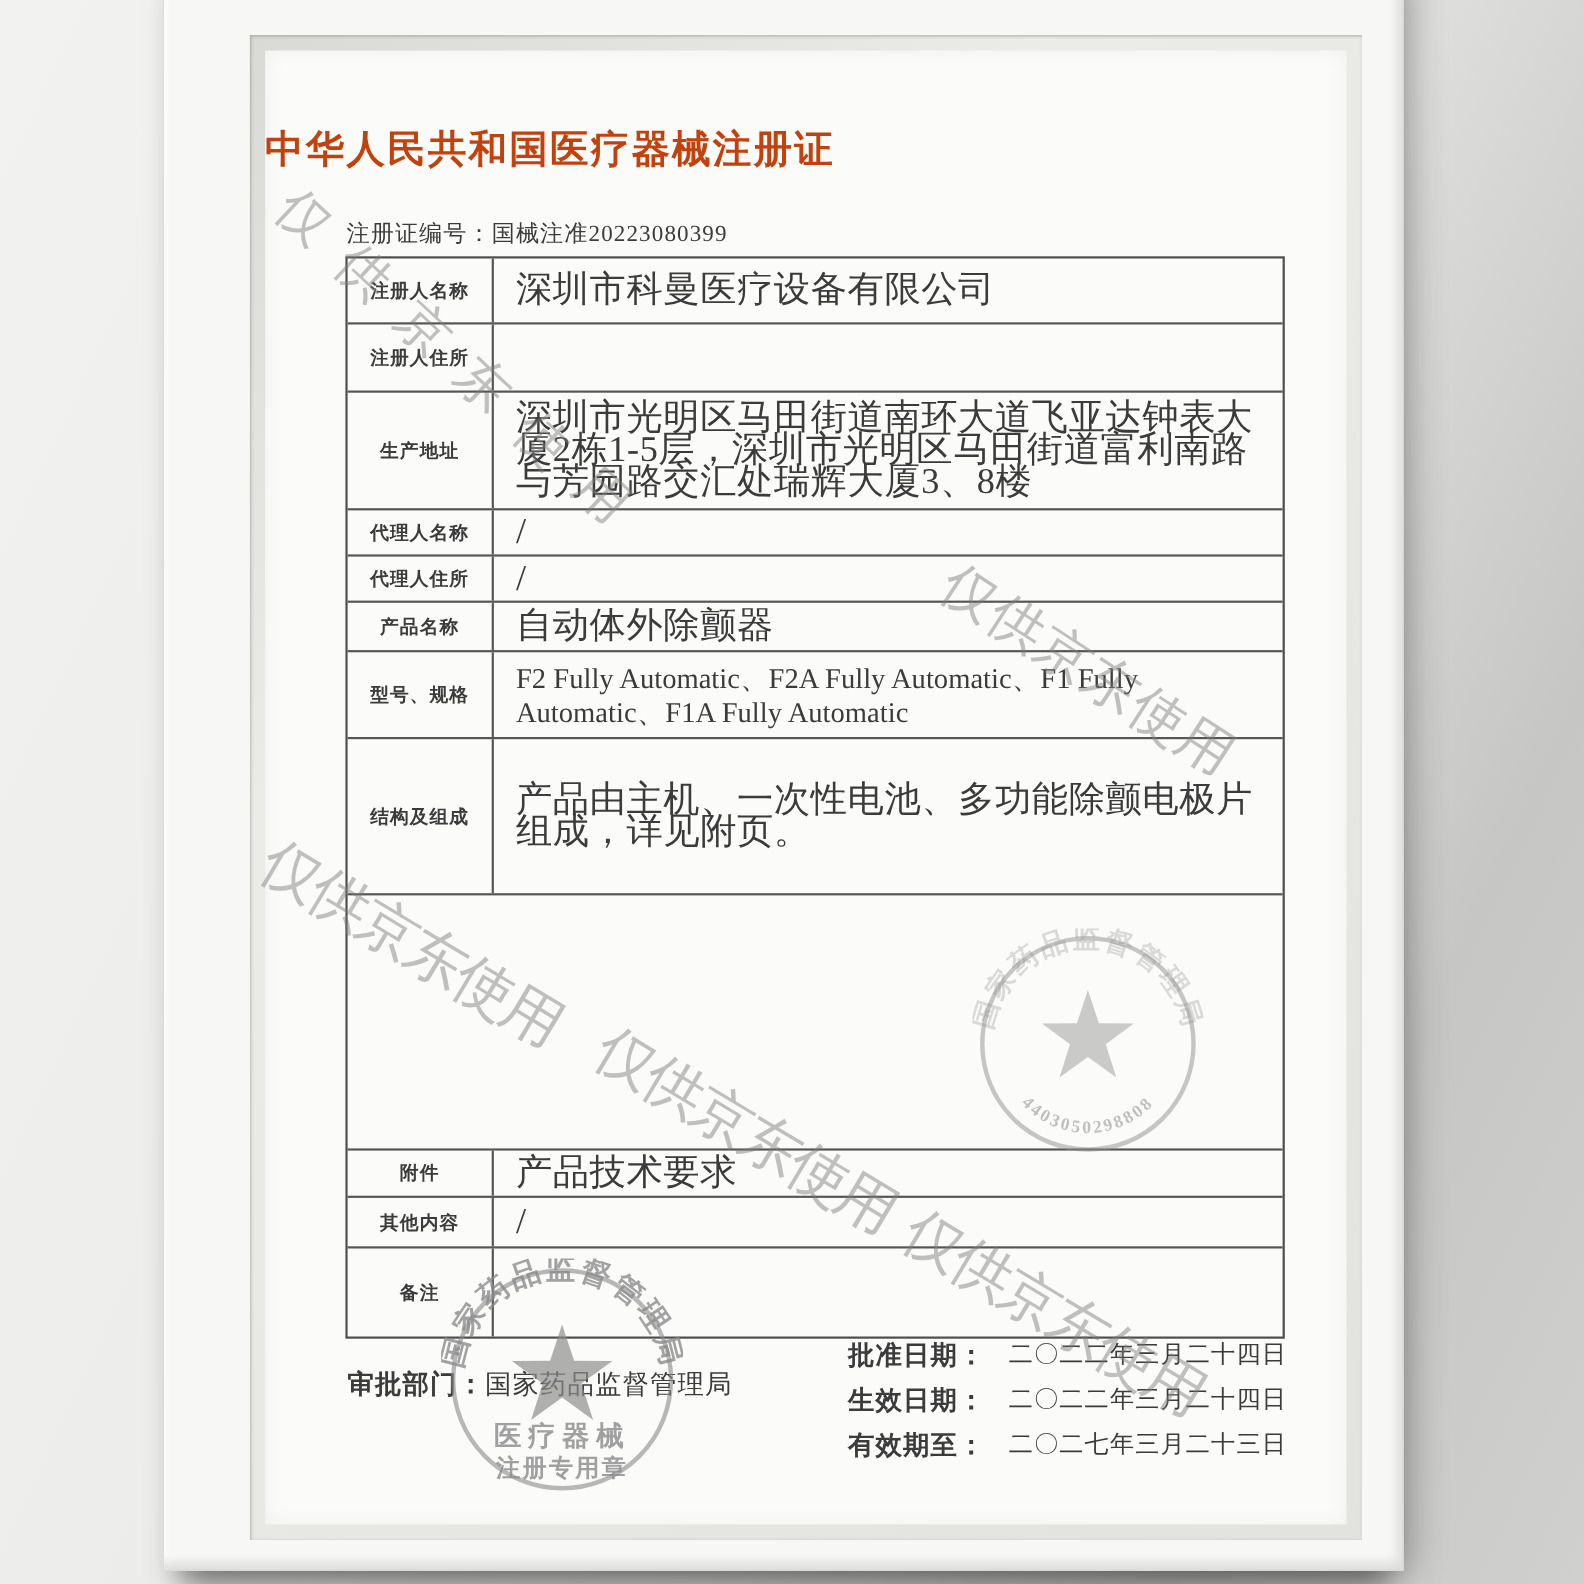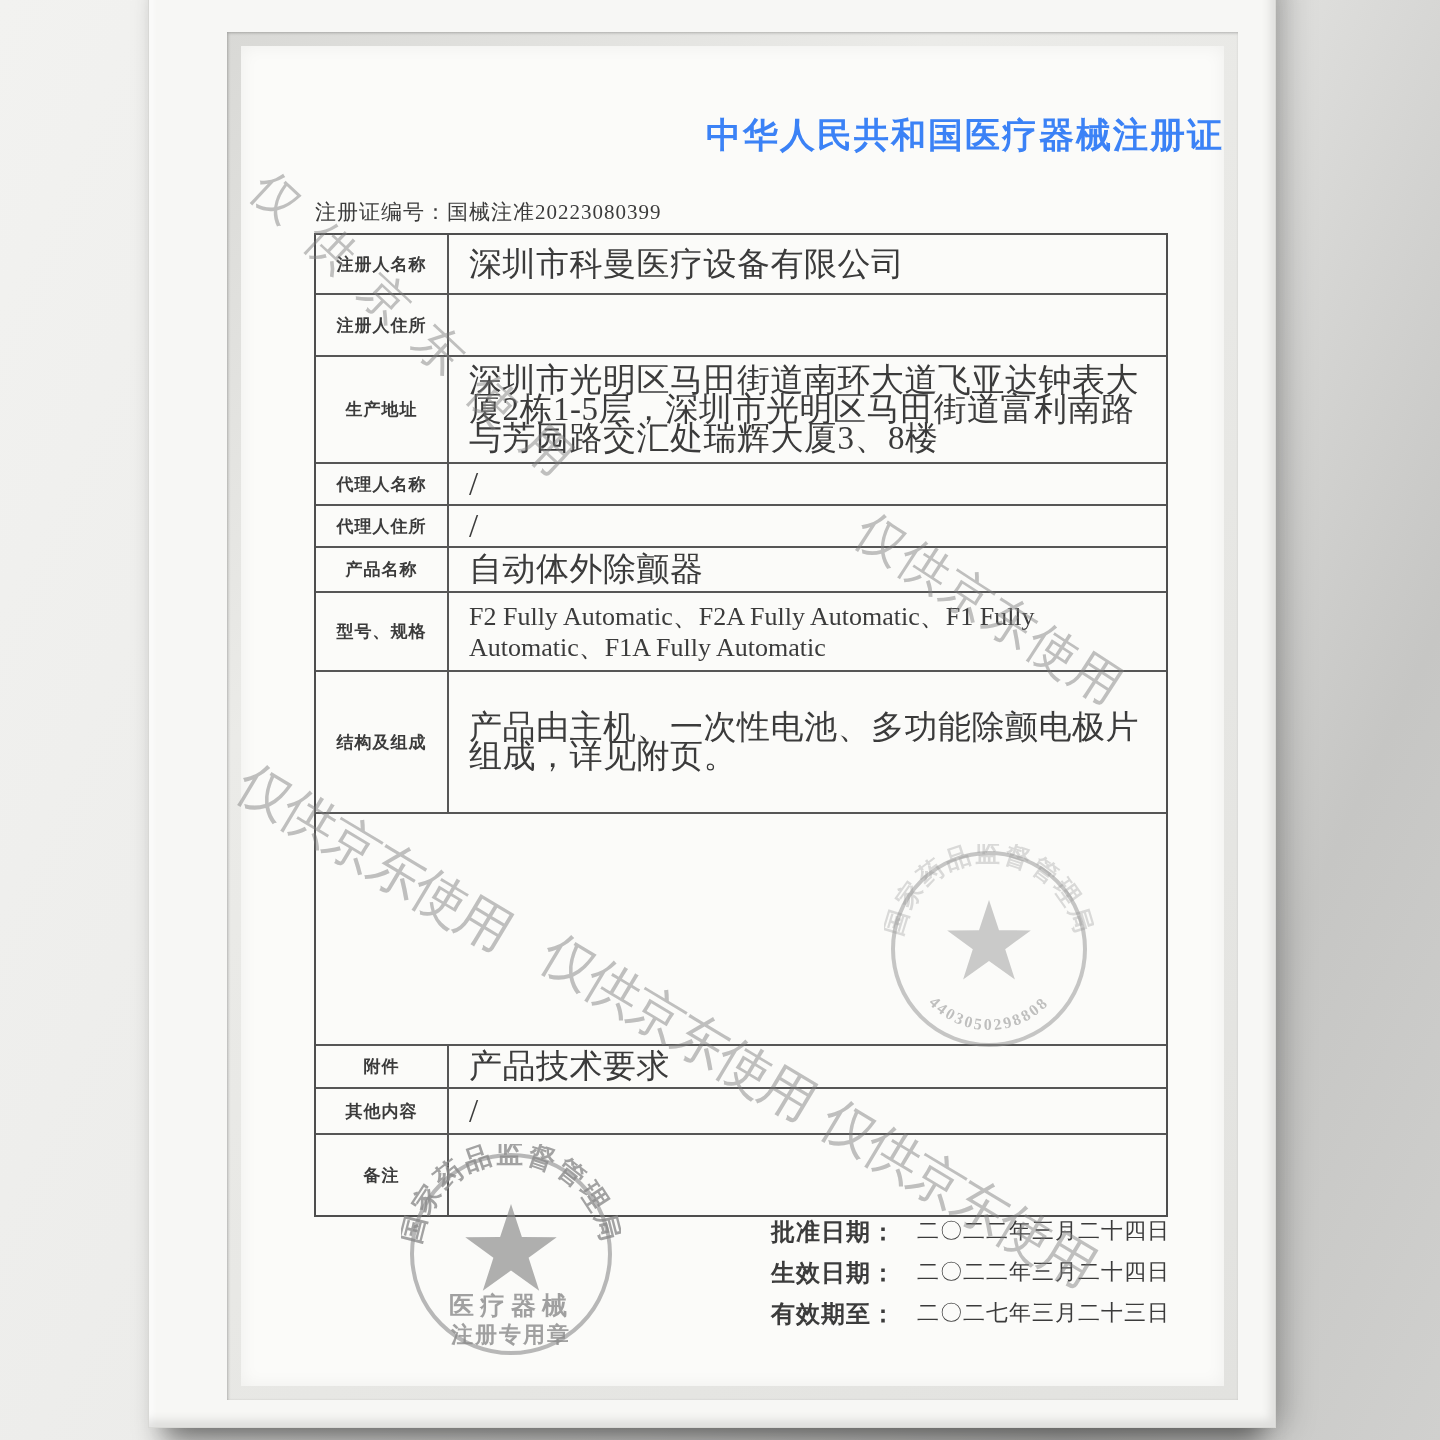--- a/index.html
+++ b/index.html
@@ -8,22 +8,22 @@
   .scene{position:relative;width:1440px;height:1440px;}
   .frame{position:absolute;left:148px;top:-50px;width:1126px;height:1476px;
     background:#f7f7f5;border:1px solid #d8d8d5;
     box-shadow:0 28px 26px -14px rgba(0,0,0,.45),20px 10px 30px -10px rgba(0,0,0,.22),
       inset -5px -7px 10px rgba(0,0,0,.10),inset 3px 3px 6px rgba(255,255,255,.9);}
   .mat{position:absolute;left:78px;top:81px;width:1011px;height:1368px;
     background:linear-gradient(135deg,#d9d9d6 0%,#ebebe8 30%,#e2e2df 100%);
     box-shadow:inset 1px 1px 3px rgba(0,0,0,.25);}
   .paper{position:absolute;left:14px;top:14px;width:983px;height:1340px;background:#fbfbf9;
     box-shadow:inset 0 0 18px rgba(0,0,0,.05);filter:blur(0.35px);color:#3b3b3b;}
-  .title{position:absolute;left:0;top:66px;width:100%;text-align:right;font-size:35px;
-    font-weight:bold;letter-spacing:2px;color:#3b82f6;}
+  .title{position:absolute;left:0;top:66px;width:100%;text-align:left;font-size:35px;
+    font-weight:bold;letter-spacing:2px;color:#c2410c;}
   .regline{position:absolute;left:74px;top:152px;font-size:21px;letter-spacing:1px;}
   .regline .num{font-size:21px;}
   .cert-table{position:absolute;left:73px;top:187px;width:850px;border:2px solid #4e4e4e;}
   .row{display:flex;border-bottom:2px solid #565656;}
   .row:last-child{border-bottom:none;}
   .cell-label{width:131px;flex:0 0 131px;border-right:2px solid #565656;display:flex;
     align-items:center;justify-content:center;font-weight:bold;font-size:17px;
     letter-spacing:1px;text-align:center;}
   .cell-value{flex:1;display:flex;align-items:center;padding:4px 14px 4px 20px;
     font-size:33px;line-height:29px;letter-spacing:0.5px;}
@@ -107,20 +107,23 @@
           <div class="row row10">
             <div class="cell-label">其他内容</div>
             <div class="cell-value">/</div>
           </div>
           <div class="row row11">
             <div class="cell-label">备注</div>
             <div class="cell-value"></div>
           </div>
         </div>
 
+        <div class="approval-dept">
+          <b>审批部门：</b><span>国家药品监督管理局</span>
+        </div>
 
         <div class="dates">
           <div class="date-row">
             <span class="dlabel">批准日期：</span>
             <span class="dvalue">二〇二二年三月二十四日</span>
           </div>
           <div class="date-row">
             <span class="dlabel">生效日期：</span>
             <span class="dvalue">二〇二二年三月二十四日</span>
           </div>

